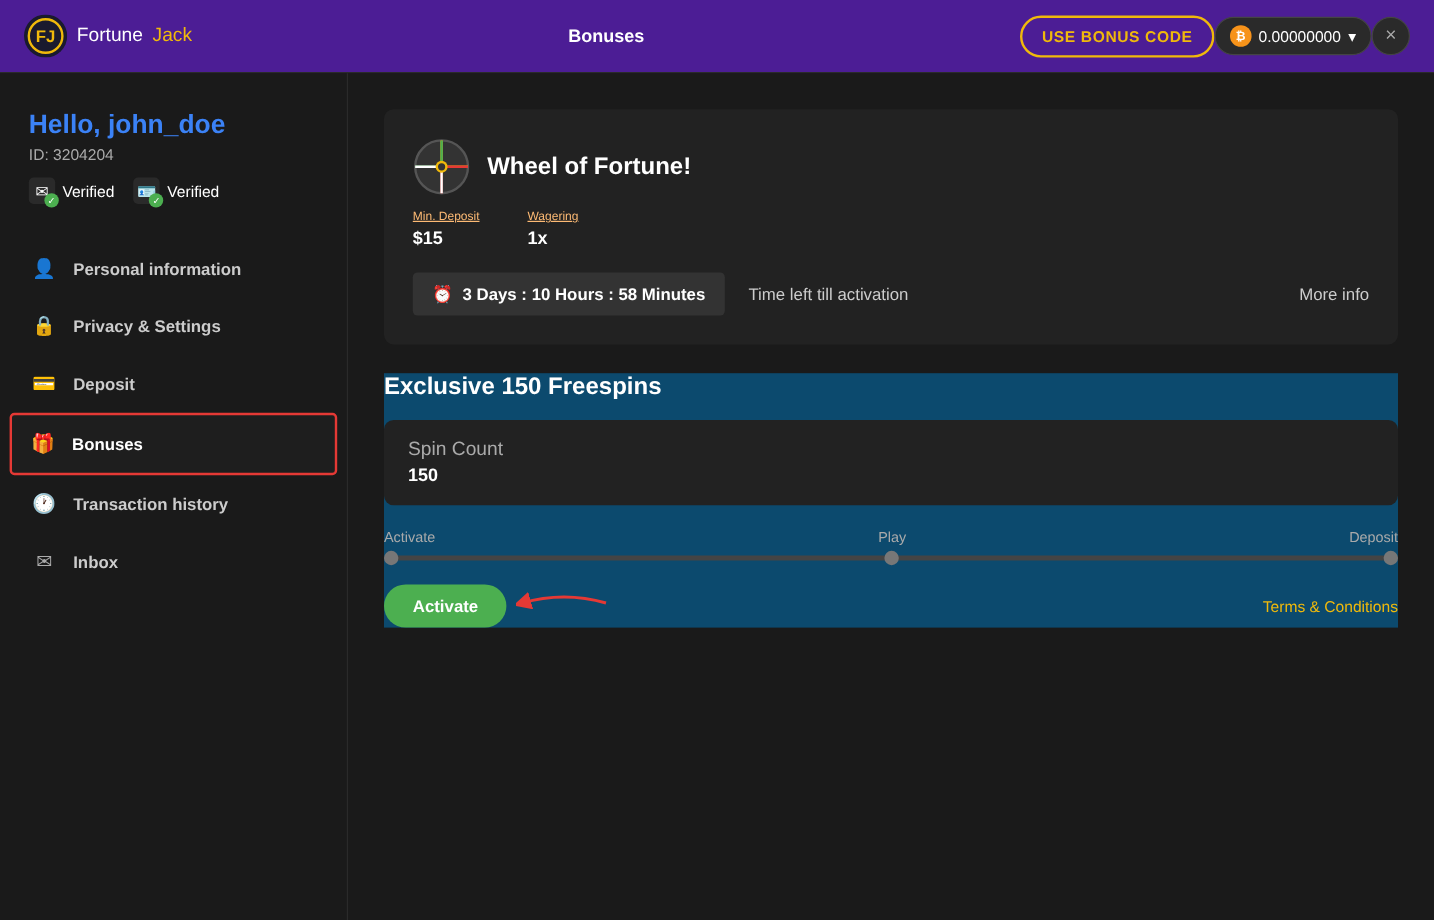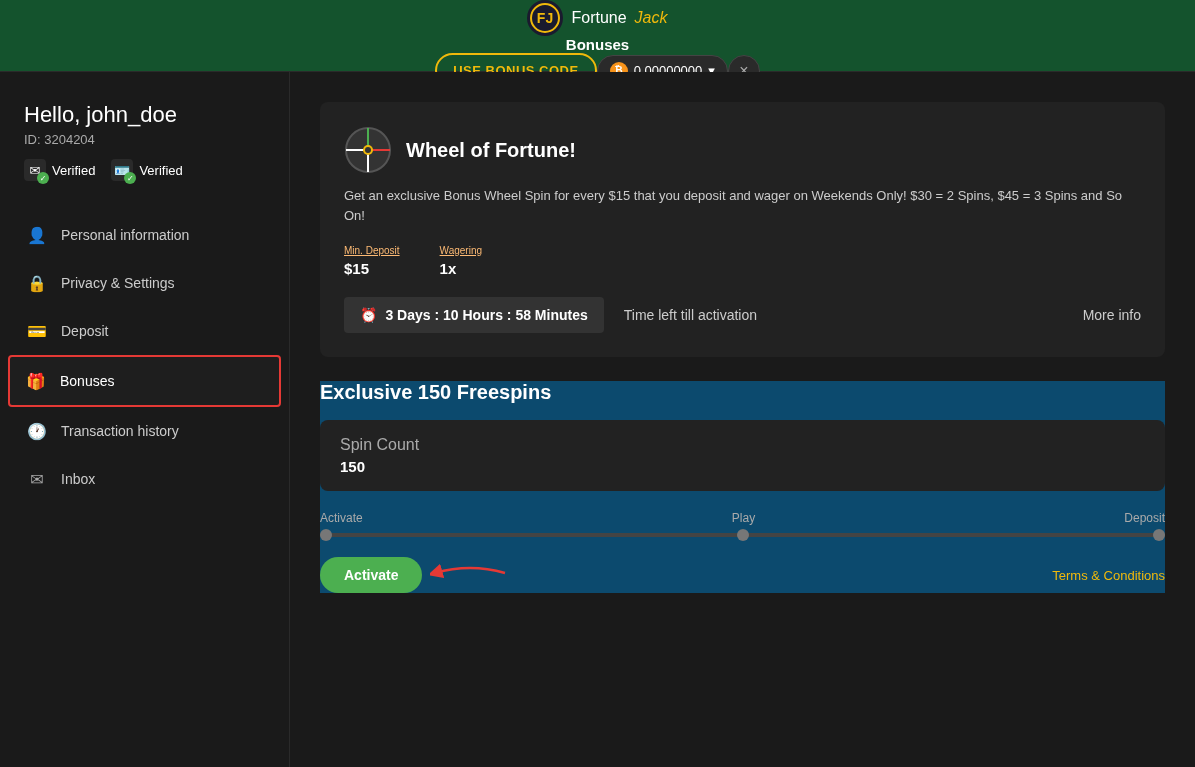--- a/index.html
+++ b/index.html
@@ -10,37 +10,36 @@
       width: 1195px;
       min-height: 767px;
       overflow-x: hidden;
     }
 
     
     .header {
       display: flex;
       align-items: center;
       justify-content: space-between;
-      background: #14532d;
+      background: #4c1d95;
       padding: 0 20px;
-      height: 72px;
+      height: 61px;
       border-bottom: 1px solid #2a2a2a;
-      flex-direction: column;
     }
     .logo {
       display: flex;
       align-items: center;
       gap: 8px;
     }
     .logo-icon {
       width: 36px;
       height: 36px;
     }
     .logo-fortune { color: #fff; }
-    .logo-jack { color: #f0b90b; font-style: italic; }
+    .logo-jack { color: #f0b90b; }
     .header-nav {
       font-size: 15px;
       font-weight: bold;
       color: #fff;
     }
     .header-right {
       display: flex;
       align-items: center;
       gap: 0;
     }
@@ -105,22 +104,22 @@
       background: #1a1a1a;
       padding: 30px 0;
       flex-shrink: 0;
       border-right: 1px solid #2a2a2a;
     }
     .user-greeting {
       padding: 0 24px 20px;
     }
     .user-greeting h2 {
       font-size: 22px;
-      font-weight: normal;
-      color: #ffffff;
+      font-weight: bold;
+      color: #3b82f6;
     }
     .user-id {
       font-size: 13px;
       color: #aaa;
       margin-top: 4px;
     }
     .verified-badges {
       display: flex;
       gap: 16px;
       margin-top: 12px;
@@ -186,20 +185,21 @@
       justify-content: center;
       font-size: 16px;
       color: #aaa;
       flex-shrink: 0;
     }
     .nav-item.active .nav-icon {
       color: #fff;
     }
     .nav-label {
       font-size: 14px;
+      font-weight: bold;
     }
 
     
     .content {
       flex: 1;
       padding: 30px 30px;
       background: #1a1a1a;
     }
 
     
@@ -452,21 +452,20 @@
           <circle cx="24" cy="24" r="22" fill="#333" stroke="#555" stroke-width="2"></circle>
           <path d="M24 2 L24 24 L46 24" fill="none" stroke="#f0b90b" stroke-width="2"></path>
           <path d="M24 2 L24 24 L2 24" fill="none" stroke="#4caf50" stroke-width="2"></path>
           <path d="M24 46 L24 24 L46 24" fill="none" stroke="#e53935" stroke-width="2"></path>
           <path d="M24 46 L24 24 L2 24" fill="none" stroke="#fff" stroke-width="2"></path>
           <circle cx="24" cy="24" r="5" fill="#f0b90b"></circle>
           <circle cx="24" cy="24" r="3" fill="#333"></circle>
         </svg>
         <h2 class="bonus-card-title">Wheel of Fortune!</h2>
       </div>
-      <p class="bonus-card-desc">Get an exclusive Bonus Wheel Spin for every $15 that you deposit and wager on Weekends Only! $30 = 2 Spins, $45 = 3 Spins and So On!</p>
       <div class="bonus-stats">
         <div>
           <div class="stat-label">Min. Deposit</div>
           <div class="stat-value">$15</div>
         </div>
         <div>
           <div class="stat-label">Wagering</div>
           <div class="stat-value">1x</div>
         </div>
       </div>

